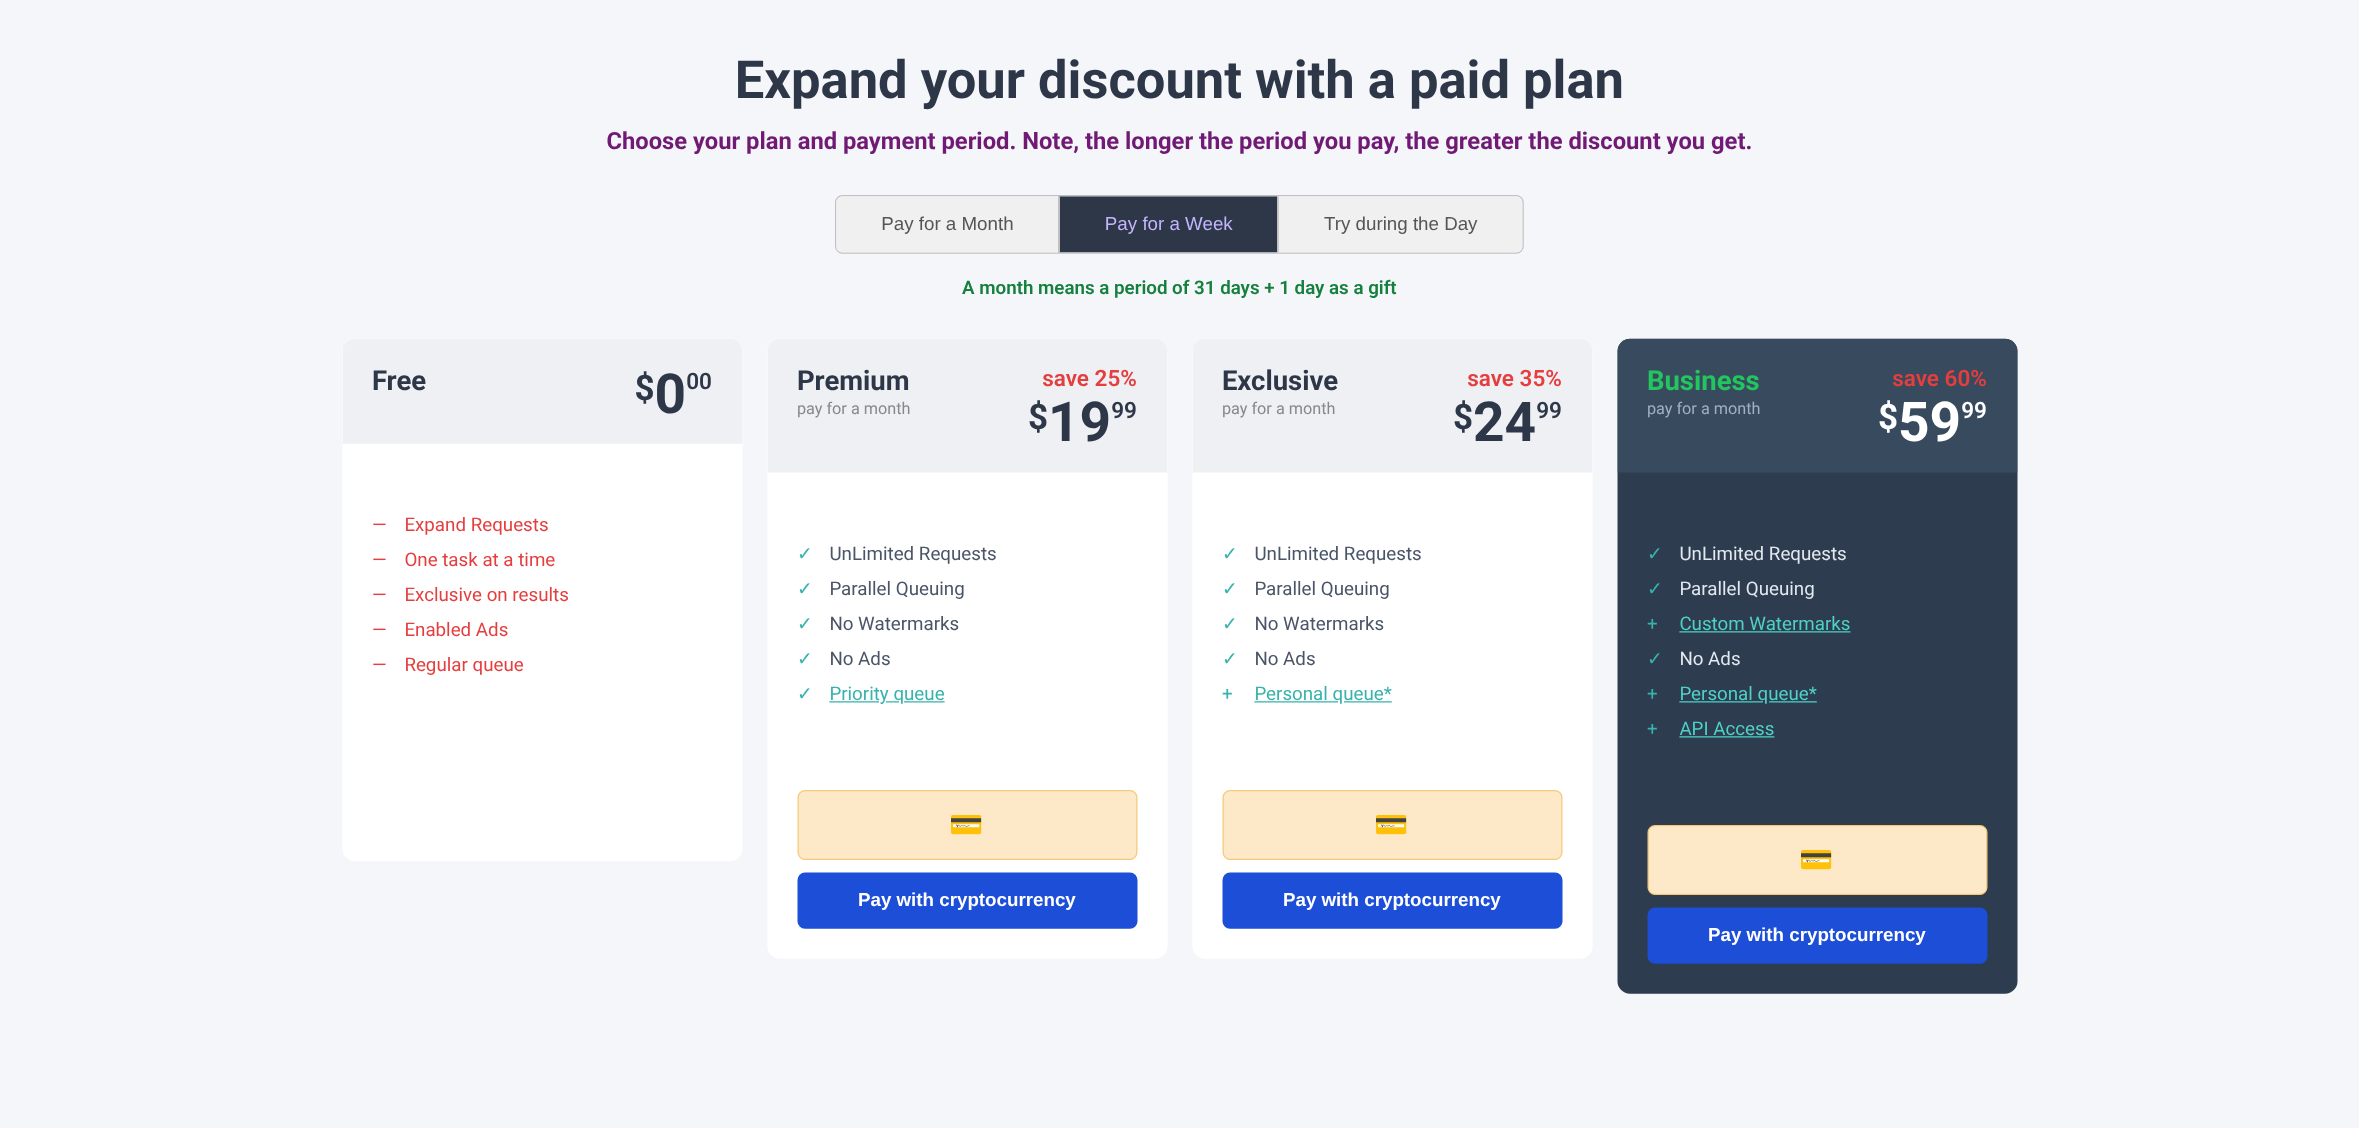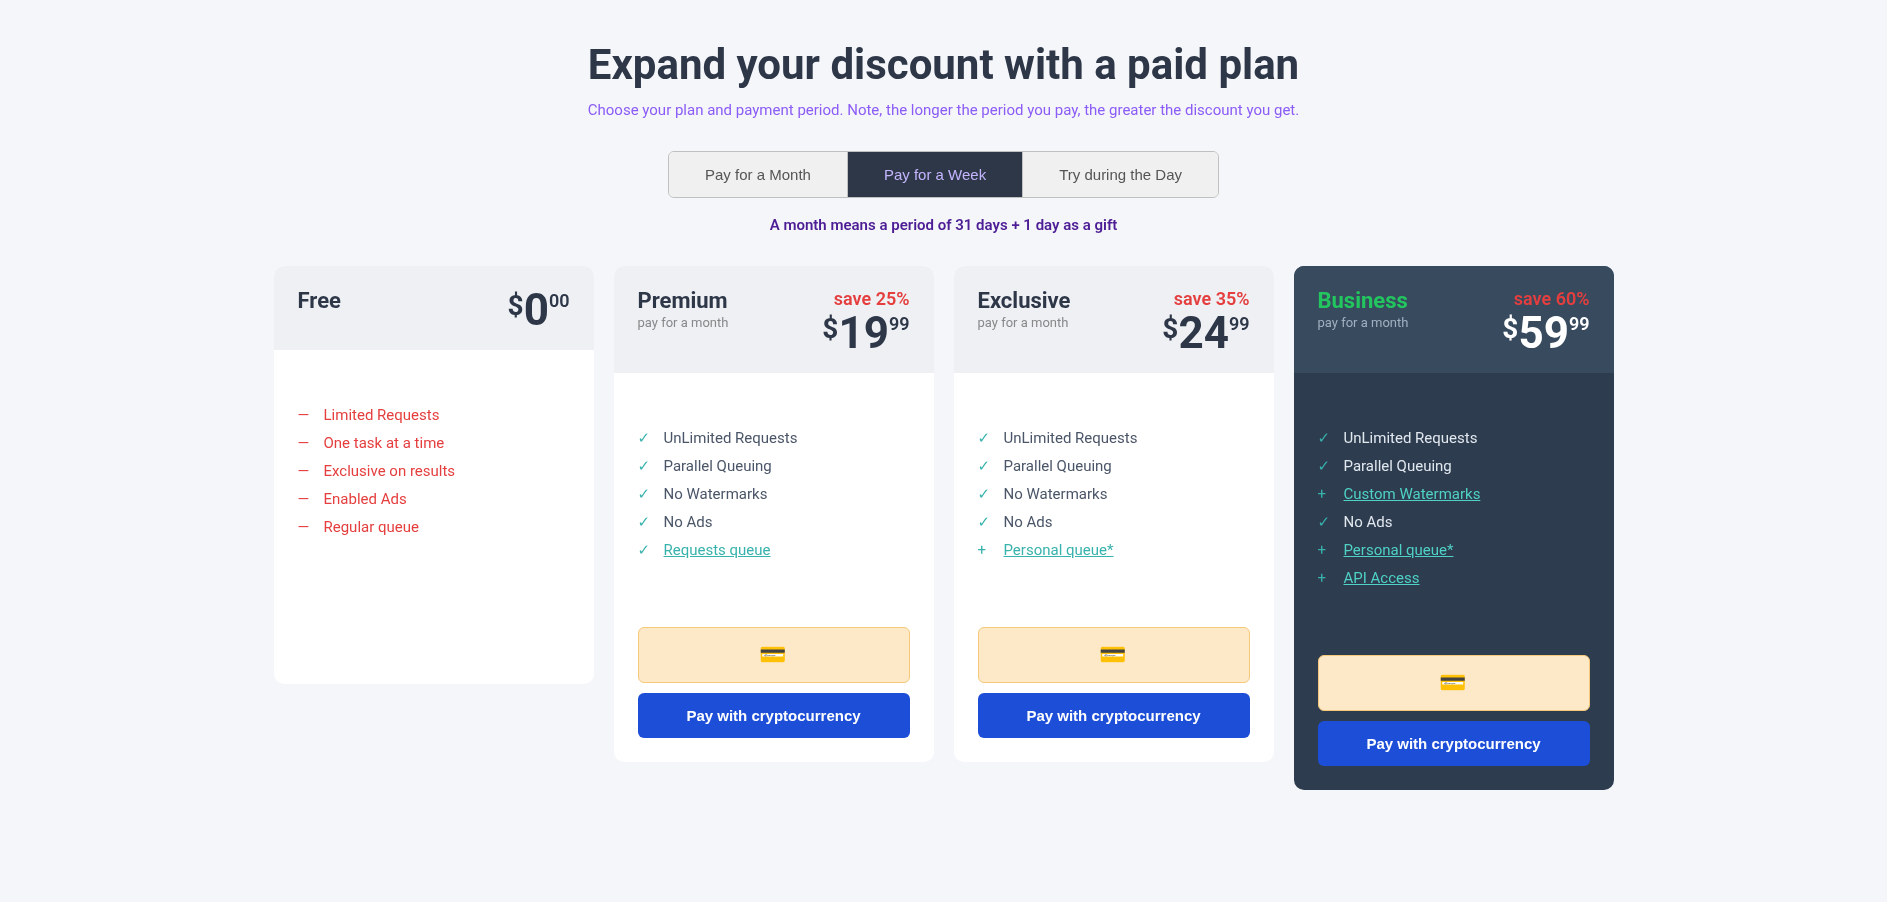--- a/index.html
+++ b/index.html
@@ -17,22 +17,23 @@
       text-align: center;
       margin-bottom: 32px;
     }
     .page-title {
       font-size: 42px;
       font-weight: 700;
       color: #2d3748;
       margin-bottom: 12px;
     }
     .page-subtitle {
-      font-size: 15px;
-      color: #8b5cf6;
+      font-size: 19px;
+      color: #701a75;
+      font-weight: bold;
     }
     .period-tabs {
       display: flex;
       border: 1.5px solid #c0c0c0;
       border-radius: 6px;
       overflow: hidden;
       margin-bottom: 18px;
     }
     .period-tab {
       padding: 14px 36px;
@@ -45,21 +46,21 @@
       outline: none;
     }
     .period-tab.active {
       background: #2d3748;
       color: #c4b5fd;
     }
     .period-tab + .period-tab {
       border-left: 1.5px solid #c0c0c0;
     }
     .promo-text {
-      color: #4c1d95;
+      color: #15803d;
       font-weight: 600;
       font-size: 15px;
       margin-bottom: 32px;
     }
     .plans-container {
       display: flex;
       gap: 20px;
       width: 100%;
       max-width: 1400px;
       justify-content: center;
@@ -247,21 +248,21 @@
           <div class="plan-price">
             <span class="price-dollar">$</span>
             <span class="price-main">0</span>
             <span class="price-cents">00</span>
           </div>
         </div>
       </div>
       <div class="plan-features">
         <div class="feature-item">
           <span class="feature-icon cross">—</span>
-          <span class="feature-text red">Limited Requests</span>
+          <span class="feature-text red">Expand Requests</span>
         </div>
         <div class="feature-item">
           <span class="feature-icon cross">—</span>
           <span class="feature-text red">One task at a time</span>
         </div>
         <div class="feature-item">
           <span class="feature-icon cross">—</span>
           <span class="feature-text red">Exclusive on results</span>
         </div>
         <div class="feature-item">
@@ -302,21 +303,21 @@
         <div class="feature-item">
           <span class="feature-icon check">✓</span>
           <span class="feature-text ">No Watermarks</span>
         </div>
         <div class="feature-item">
           <span class="feature-icon check">✓</span>
           <span class="feature-text ">No Ads</span>
         </div>
         <div class="feature-item">
           <span class="feature-icon check">✓</span>
-          <span class="feature-text cyan-link">Requests queue</span>
+          <span class="feature-text cyan-link">Priority queue</span>
         </div>
       </div>
       <div class="plan-actions">
         <button class="btn-card btn-card-pay">
           <span style="font-size:22px">💳</span>
         </button>
         <button class="btn-card btn-card-crypto">Pay with cryptocurrency</button>
       </div>
     </div>
     <div class="plan-card">

